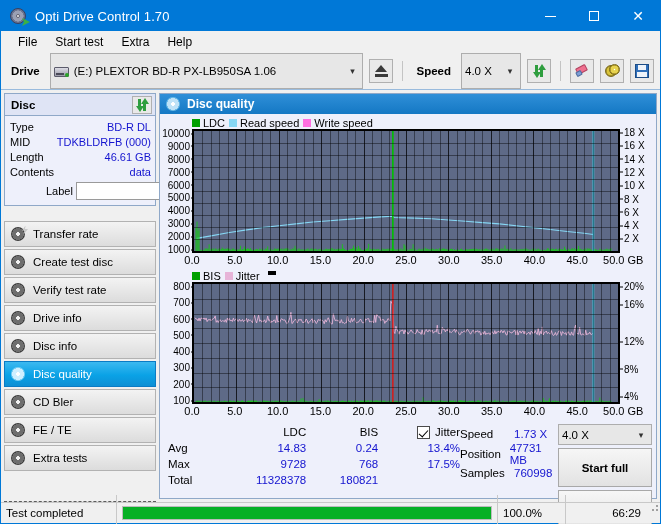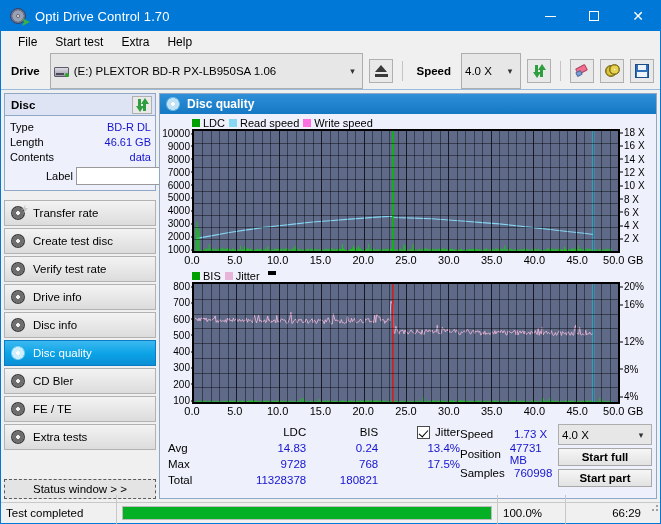--- a/index.html
+++ b/index.html
@@ -112,21 +112,21 @@
      background: radial-gradient(circle, #fff 0 14%, #d9c43a 16% 60%, #a8932a 62% 100%); border:1px solid #7a6a18;}
   .disc-ico .d2 { position:absolute; left:4px; top:0; width:11px;height:11px;border-radius:50%;
      background: radial-gradient(circle, #fff 0 14%, #e6d24e 16% 60%, #b49c2e 62% 100%); border:1px solid #7a6a18;}
   .save-ico { width:14px;height:14px;position:relative;}
   .save-ico .outer { position:absolute; inset:0; background:#2f6fba; border:1px solid #1c4c86;}
   .save-ico .top { position:absolute; left:3px; top:1px; width:8px;height:5px; background:#eef3fa;}
   .save-ico .bot { position:absolute; left:2px; bottom:1px; width:10px;height:5px; background:#eef3fa;}
 
   
   .body-area { flex:1 1 auto; display:flex; padding:3px; gap:3px; min-height:0; }
-  .sidebar { width:152px; flex:0 0 152px; display:flex; flex-direction:column; gap:6px; }
+  .sidebar { width:152px; flex:0 0 152px; display:flex; flex-direction:column; gap:12px; }
 
   .disc-panel { border:1px solid #8fa8c8; background:#eef0fb; }
   .disc-head {
     background:#dfe4f5; border-bottom:1px solid #8fa8c8;
     height:22px; display:flex; align-items:center; padding:0 3px;
   }
   .disc-head .t { font-weight:bold; font-size:11.5px; padding-left:3px; }
   .disc-head .btn { margin-left:auto; width:20px;height:18px; background:#e9e9e9;border:1px solid #b0b0b0;
      display:flex;align-items:center;justify-content:center;}
   .disc-rows { padding:3px 4px 4px 5px; }
@@ -218,21 +218,21 @@
   .chk:after { content:""; position:absolute; left:3px; top:1px; width:4px;height:8px;
     border:solid #000; border-width:0 1.6px 1.6px 0; transform:rotate(42deg);}
   .stats-right { flex:1 1 auto; display:flex; padding-right:4px;}
   .sr-labels { flex:1 1 auto; }
   .sr-rowa { display:flex; align-items:center; height:20px; font-size:11.5px;}
   .sr-rowb { display:flex; align-items:center; height:17px; font-size:11.5px;}
   .sr-rowa .k, .sr-rowb .k { width:54px; }
   .sr-rowa .v, .sr-rowb .v { color:#1414cf; }
   .sr-btns { width:94px; flex:0 0 94px; display:flex; flex-direction:column; gap:3px;}
   .btn {
-    height:18px; background:linear-gradient(#f6f6f6,#e2e2e2); border:1px solid #a8a8a8;
+    height:39px; background:linear-gradient(#f6f6f6,#e2e2e2); border:1px solid #a8a8a8;
     display:flex; align-items:center; justify-content:center; font-size:11.5px; font-weight:bold;
   }
   .sr-btns .combo { height:21px; font-size:11.5px; }
 
   
   .statusbar {
     flex:0 0 21px; height:21px; display:flex; align-items:center;
     background:#f0f0f0; border-top:1px solid #c8c8c8; font-size:11.5px;
   }
   .st-cell { height:36px; display:flex; align-items:center; padding:0 5px; border-right:1px solid #c8c8c8;}
@@ -343,20 +343,24 @@
                 <i class="a2"></i>
                 <i class="s1"></i>
                 <i class="s2"></i>
               </span>
           </span>
         </div>
         <div class="disc-rows">
           <div class="drow">
             <span class="k">Type</span>
             <span class="v">BD-R DL</span>
+          </div>
+          <div class="drow">
+            <span class="k">MID</span>
+            <span class="v">TDKBLDRFB (000)</span>
           </div>
           <div class="drow">
             <span class="k">Length</span>
             <span class="v">46.61 GB</span>
           </div>
           <div class="drow">
             <span class="k">Contents</span>
             <span class="v">data</span>
           </div>
           <div class="label-row">

